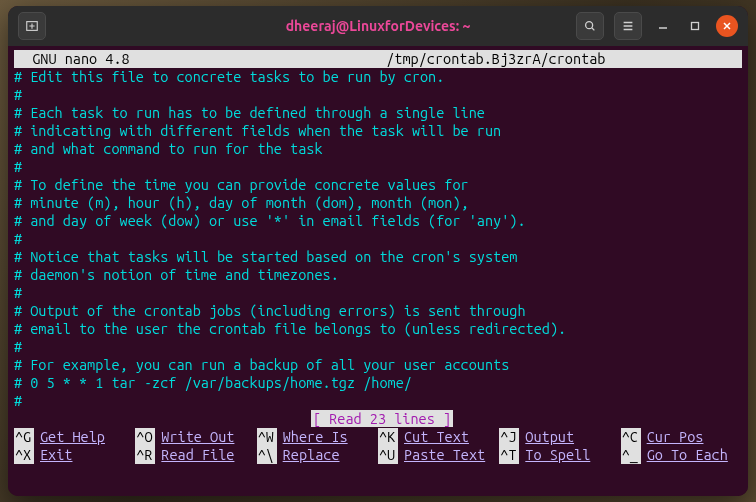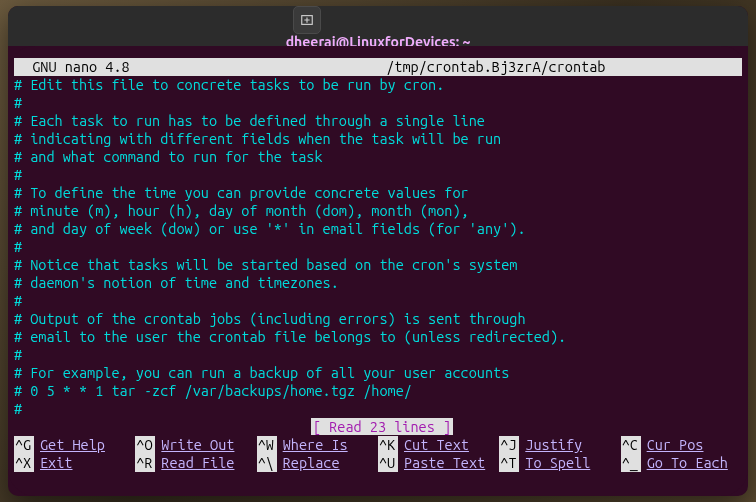--- a/index.html
+++ b/index.html
@@ -22,22 +22,21 @@
   box-shadow: 0 10px 30px rgba(0,0,0,0.5);
   display: flex;
   flex-direction: column;
 }
 .titlebar {
   height: 40px;
   background: #2c2c2c;
   display: flex;
   align-items: center;
   padding: 0 10px;
-  color: #f0abfc;
-  flex-direction: column;
+  color: #ec4899;
 }
 .titlebar-left {
   display: flex;
   align-items: center;
   gap: 8px;
   min-width: 170px;
 }
 .titlebar-center {
   flex: 1;
   text-align: center;
@@ -74,27 +73,26 @@
   justify-content: center;
   cursor: pointer;
 }
 .win-ctrl.min { background: transparent; }
 .win-ctrl.max { background: transparent; }
 .win-ctrl.close { background: #e95420; }
 .win-ctrl svg { width: 10px; height: 10px; }
 .terminal {
   flex: 1;
   background: #300a24;
-  padding: 12px 6px;
+  padding: 4px 6px;
   font-size: 14.5px;
   line-height: 18px;
   color: #00f0f0;
   position: relative;
   overflow: hidden;
-  border-radius: 27px;
 }
 .nano-header {
   background: #e0e0e0;
   color: #000;
   display: flex;
   white-space: pre;
   height: 18px;
 }
 .nano-header-left { padding-left: 2px; }
 .nano-header-center { flex: 1; text-align: center; padding-left: 120px; }
@@ -227,21 +225,21 @@
           <div class="help-item">
             <span class="help-key">^W</span>
             <span class="help-label">Where Is</span>
           </div>
           <div class="help-item">
             <span class="help-key">^K</span>
             <span class="help-label">Cut Text</span>
           </div>
           <div class="help-item">
             <span class="help-key">^J</span>
-            <span class="help-label">Justify</span>
+            <span class="help-label">Output</span>
           </div>
           <div class="help-item">
             <span class="help-key">^C</span>
             <span class="help-label">Cur Pos</span>
           </div>
         </div>
       <div class="help-row" id="help-row-2">
           <div class="help-item">
             <span class="help-key">^X</span>
             <span class="help-label">Exit</span>

